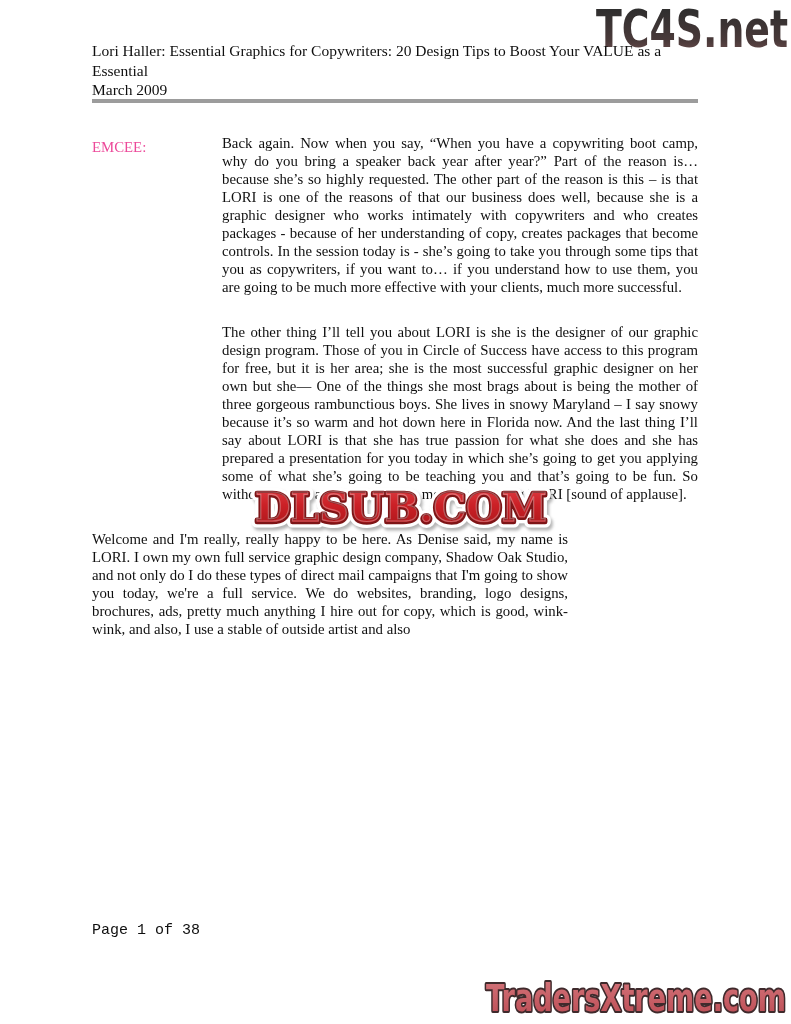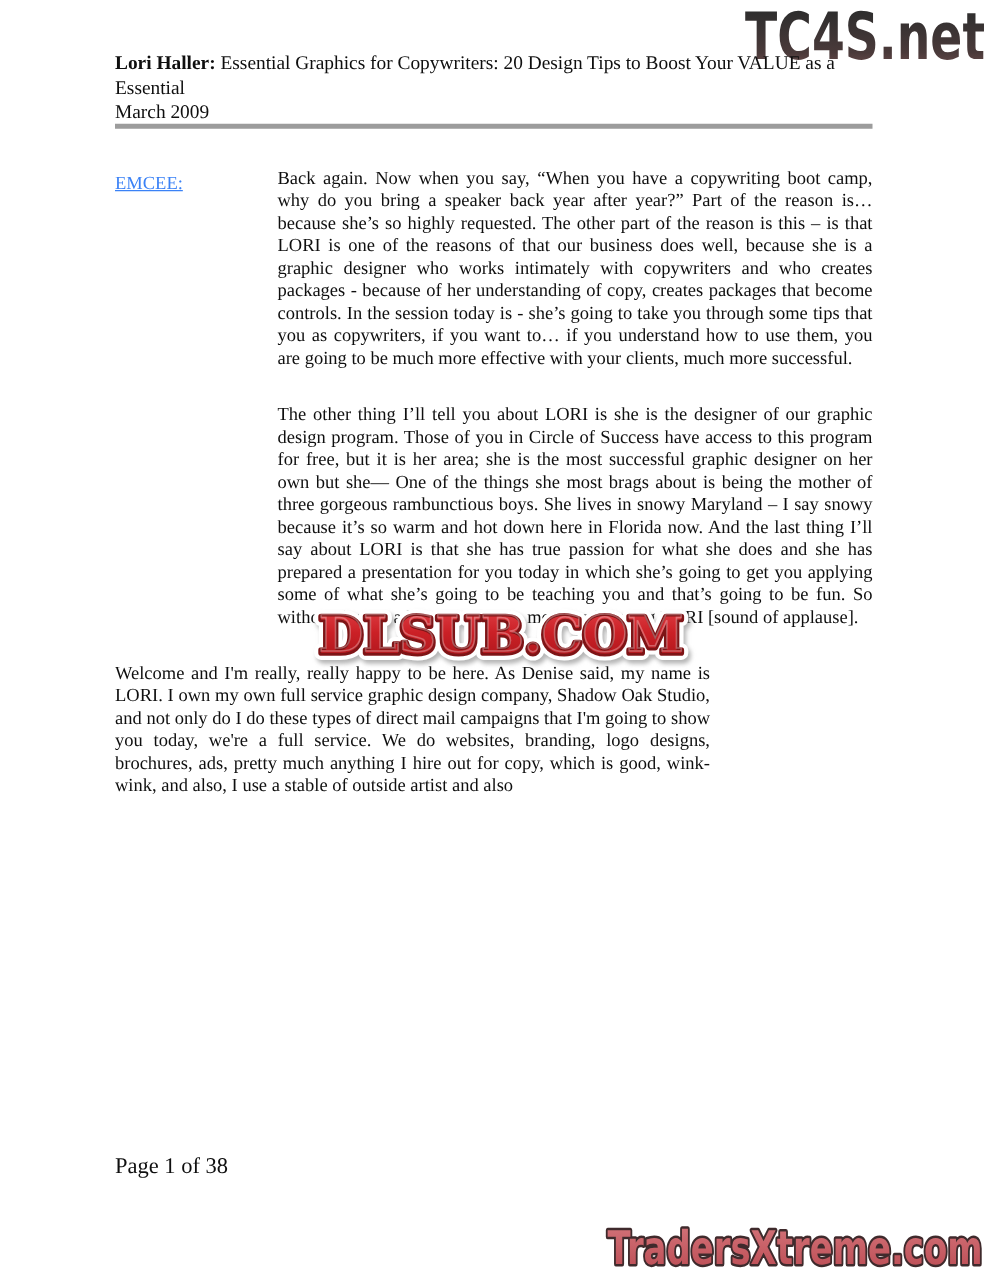--- a/index.html
+++ b/index.html
@@ -6,41 +6,41 @@
   body{
     width:791px;height:1024px;position:relative;overflow:hidden;
     background:#ffffff;
     font-family:"Liberation Serif", serif;
     color:#111111;
   }
   .doc-header{
     position:absolute;left:92px;top:41px;width:612px;
     font-size:15.5px;line-height:19.5px;color:#0f0f0f;
   }
-  .doc-header b{font-weight:bold;}
+  .doc-header b{font-weight:normal;}
   .header-rule{
     position:absolute;left:92px;top:99px;width:606px;height:4px;
     background:#9c9c9c;border:0;
   }
   .transcript{
     position:absolute;left:92px;top:134px;width:606px;
   }
   .t-row{display:flex;align-items:flex-start;margin-bottom:27px;}
   .t-label{
     width:130px;flex:0 0 130px;
-    font-size:14.8px;line-height:26.7px;color:#3b82f6;text-decoration:underline;
+    font-size:14.8px;line-height:26.7px;color:#ec4899;
   }
   .t-text{
     width:476px;flex:0 0 476px;
     font-size:14.8px;line-height:18px;
     text-align:justify;color:#0f0f0f;
   }
   .page-footer{
     position:absolute;left:92px;top:922px;
-    font-size:18px;color:#0f0f0f;
+    font-size:15px;color:#0f0f0f;font-family:Liberation Mono, monospace;
   }
   .logo-top{position:absolute;left:594px;top:2px;width:197px;height:50px;}
   .logo-bottom{position:absolute;left:481px;top:971px;width:310px;height:52px;}
   .watermark{
     position:absolute;left:246px;top:477px;width:310px;height:62px;z-index:6;
     filter:drop-shadow(2px 3px 1.5px rgba(120,120,120,0.55));
   }
   svg text{font-family:"DejaVu Serif", serif;}
   .sans-logo text{font-family:"DejaVu Sans", sans-serif;}
 </style>

